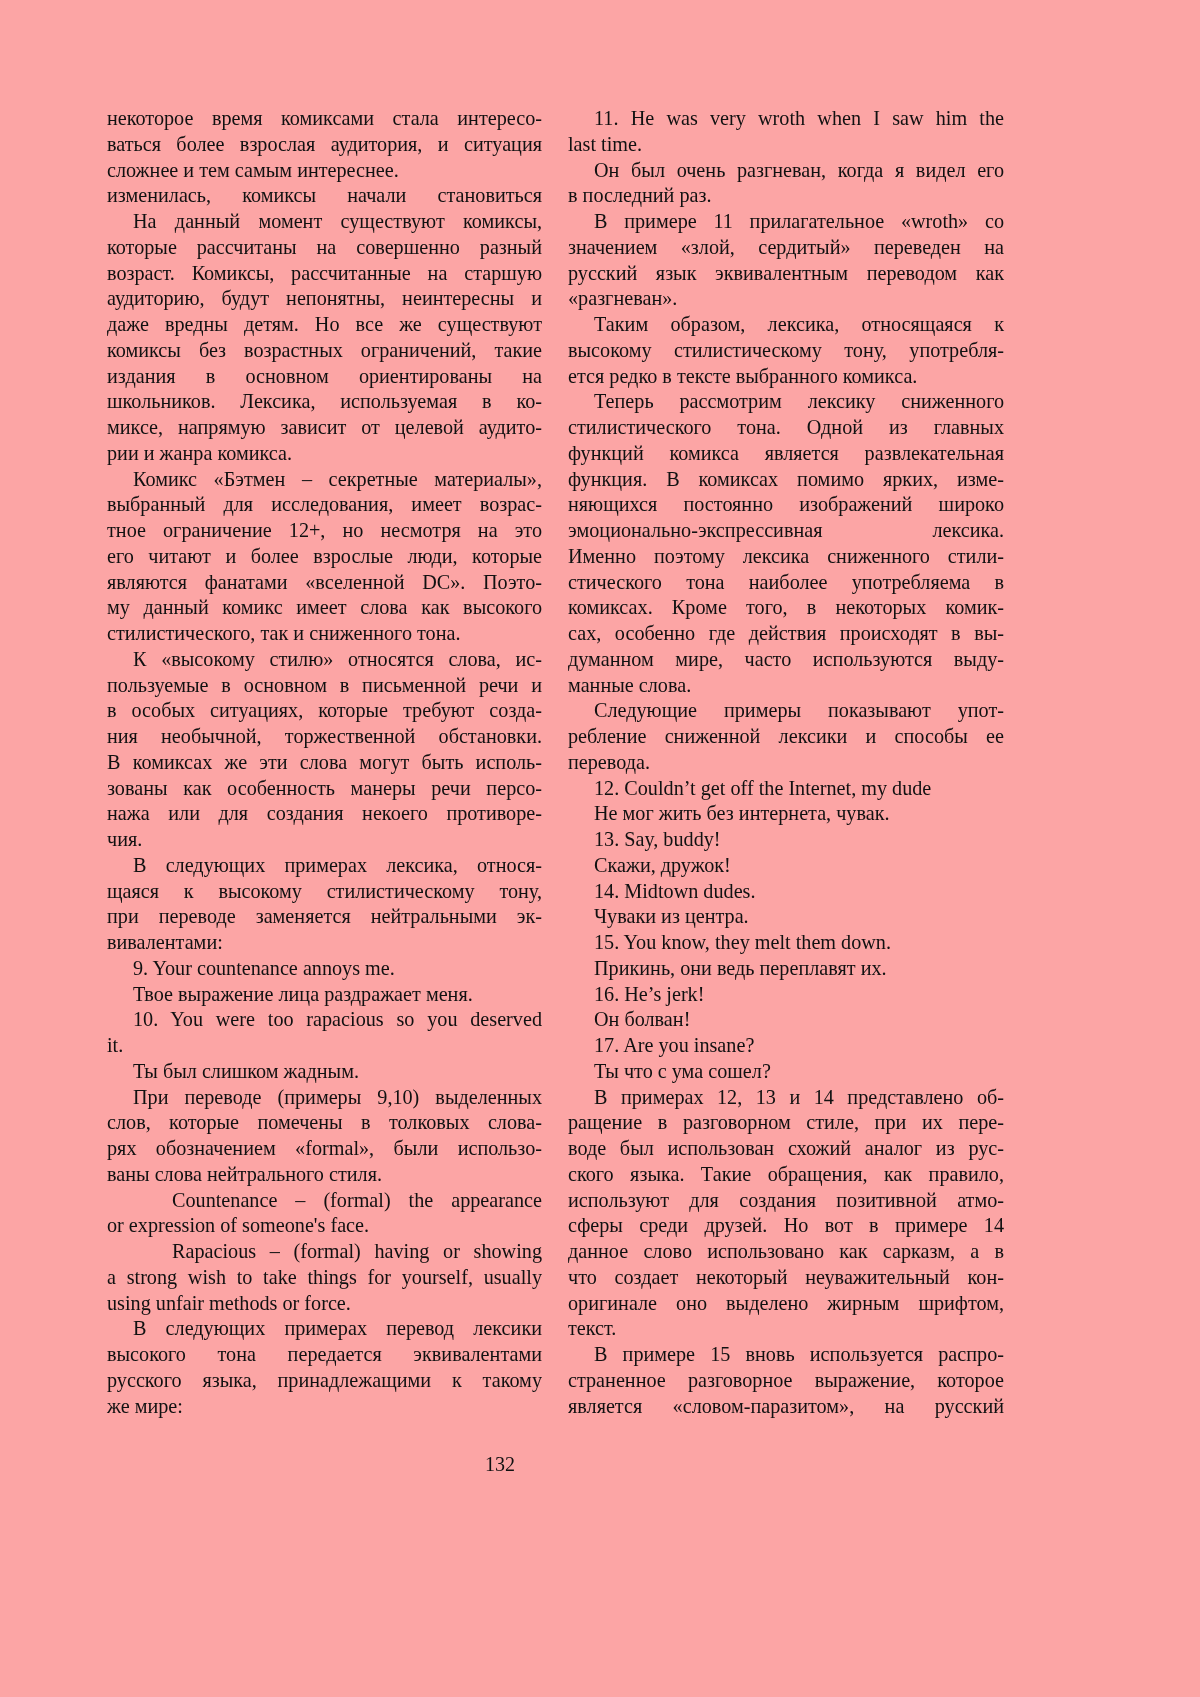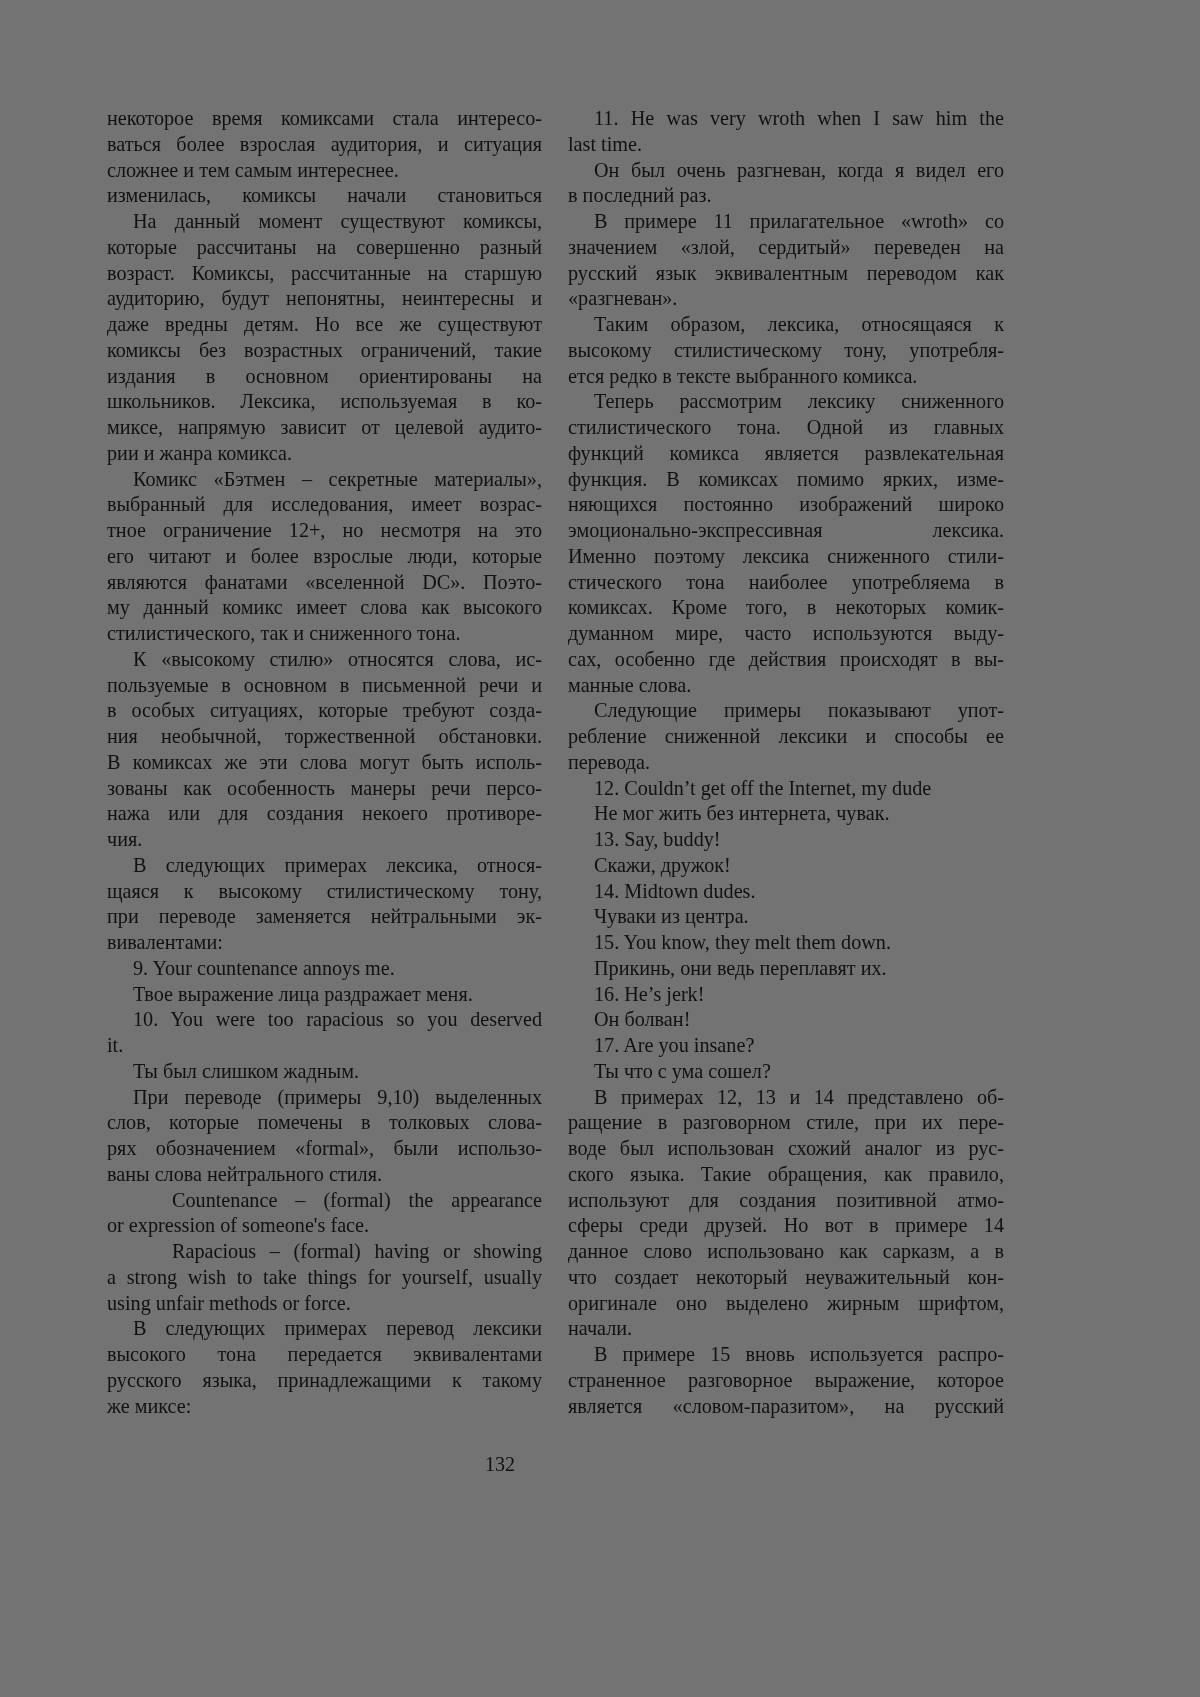--- a/index.html
+++ b/index.html
@@ -1,19 +1,19 @@
 <!DOCTYPE html>
 <html><head>
 <meta charset="utf-8">
 <style>
   html, body { margin: 0; padding: 0; background: #ffffff; }
   body { width: 1200px; height: 1697px; position: relative; overflow: hidden; }
   .page {
     position: absolute; left: 0; top: 0; width: 1200px; height: 1697px;
-    background: #737373; color: #111111;
+    background: #fca5a5; color: #111111;
     font-family: "Liberation Serif", "DejaVu Serif", serif;
   }
   .col {
     position: absolute; top: 106px;
     font-size: 20.2px; line-height: 25.75px;
   }
   .col-left { left: 107px; width: 435px; }
   .col-right { left: 568px; width: 436px; }
   .line {
     display: block; white-space: nowrap; height: 25.75px;
@@ -76,21 +76,21 @@
       <span class="line">рях обозначением «formal», были использо-</span>
       <span class="line last">ваны слова нейтрального стиля.</span>
       <span class="line ind2">Countenance – (formal) the appearance</span>
       <span class="line last">or expression of someone's face.</span>
       <span class="line ind2">Rapacious – (formal) having or showing</span>
       <span class="line">a strong wish to take things for yourself, usually</span>
       <span class="line last">using unfair methods or force.</span>
       <span class="line ind">В следующих примерах перевод лексики</span>
       <span class="line">высокого тона передается эквивалентами</span>
       <span class="line">русского языка, принадлежащими к такому</span>
-      <span class="line last">же миксе:</span>
+      <span class="line last">же мире:</span>
     </div>
   <div class="col col-right" id="col-right">
       <span class="line ind">11. He was very wroth when I saw him the</span>
       <span class="line last">last time.</span>
       <span class="line ind">Он был очень разгневан, когда я видел его</span>
       <span class="line last">в последний раз.</span>
       <span class="line ind">В примере 11 прилагательное «wroth» со</span>
       <span class="line">значением «злой, сердитый» переведен на</span>
       <span class="line">русский язык эквивалентным переводом как</span>
       <span class="line last">«разгневан».</span>
@@ -99,22 +99,22 @@
       <span class="line last">ется редко в тексте выбранного комикса.</span>
       <span class="line ind">Теперь рассмотрим лексику сниженного</span>
       <span class="line">стилистического тона. Одной из главных</span>
       <span class="line">функций комикса является развлекательная</span>
       <span class="line">функция. В комиксах помимо ярких, изме-</span>
       <span class="line">няющихся постоянно изображений широко</span>
       <span class="line">эмоционально-экспрессивная лексика.</span>
       <span class="line">Именно поэтому лексика сниженного стили-</span>
       <span class="line">стического тона наиболее употребляема в</span>
       <span class="line">комиксах. Кроме того, в некоторых комик-</span>
+      <span class="line">сах, особенно где действия происходят в вы-</span>
       <span class="line">думанном мире, часто используются выду-</span>
-      <span class="line">сах, особенно где действия происходят в вы-</span>
       <span class="line last">манные слова.</span>
       <span class="line ind">Следующие примеры показывают упот-</span>
       <span class="line">ребление сниженной лексики и способы ее</span>
       <span class="line last">перевода.</span>
       <span class="line ex">12. Couldn’t get off the Internet, my dude</span>
       <span class="line ex">Не мог жить без интернета, чувак.</span>
       <span class="line ex">13. Say, buddy!</span>
       <span class="line ex">Скажи, дружок!</span>
       <span class="line ex">14. Midtown dudes.</span>
       <span class="line ex">Чуваки из центра.</span>
@@ -126,19 +126,19 @@
       <span class="line ex">Ты что с ума сошел?</span>
       <span class="line ind">В примерах 12, 13 и 14 представлено об-</span>
       <span class="line">ращение в разговорном стиле, при их пере-</span>
       <span class="line">воде был использован схожий аналог из рус-</span>
       <span class="line">ского языка. Такие обращения, как правило,</span>
       <span class="line">используют для создания позитивной атмо-</span>
       <span class="line">сферы среди друзей. Но вот в примере 14</span>
       <span class="line">данное слово использовано как сарказм, а в</span>
       <span class="line">что создает некоторый неуважительный кон-</span>
       <span class="line">оригинале оно выделено жирным шрифтом,</span>
-      <span class="line last">начали.</span>
+      <span class="line last">текст.</span>
       <span class="line ind">В примере 15 вновь используется распро-</span>
       <span class="line">страненное разговорное выражение, которое</span>
       <span class="line">является «словом-паразитом», на русский</span>
     </div>
   <div class="page-number">132</div>
 </div>
 
 </body></html>

